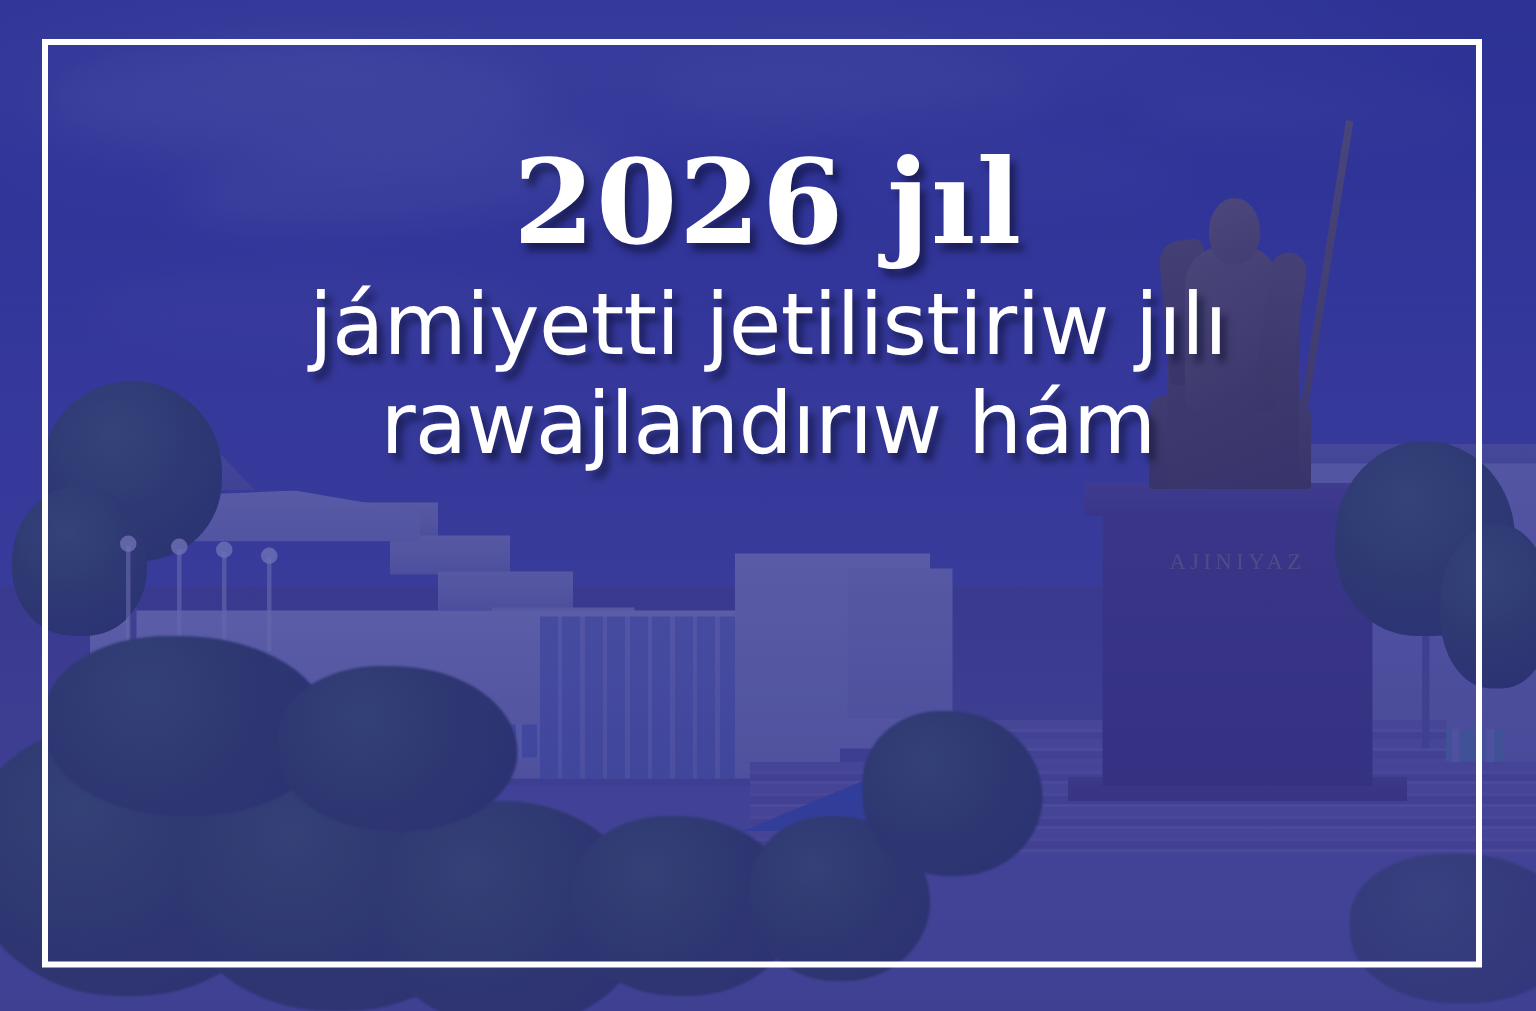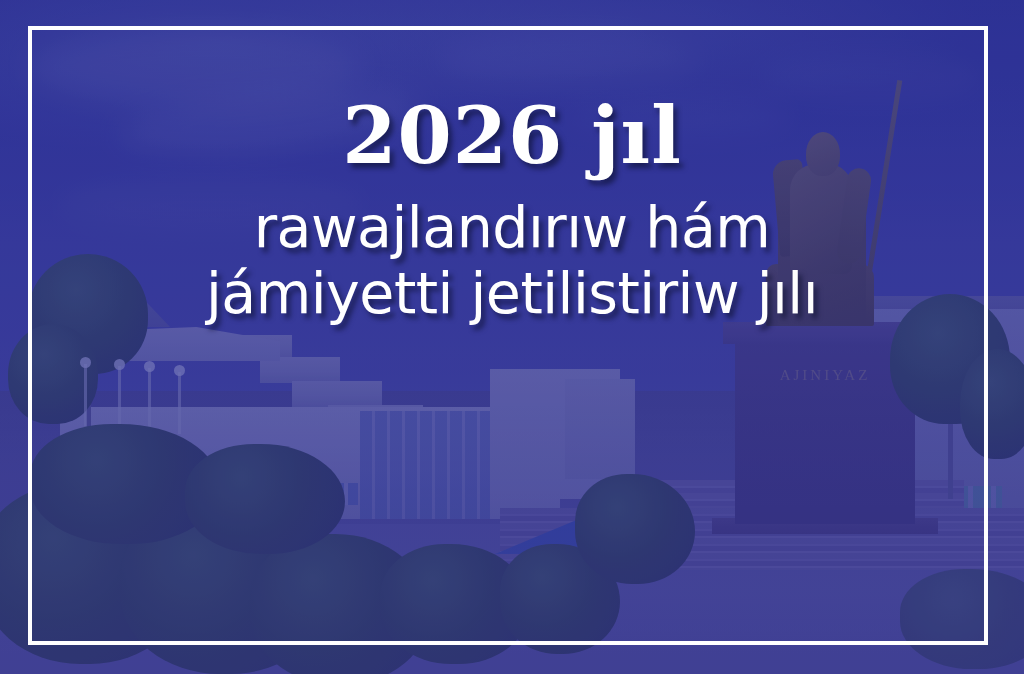--- a/index.html
+++ b/index.html
@@ -276,21 +276,21 @@
     box-sizing: border-box;
   }
   .headline {
     font-family: "DejaVu Serif", "Liberation Serif", serif;
     font-weight: 700;
     font-size: 78px;
     line-height: 1.02;
     color: #ffffff;
     letter-spacing: 1px;
     text-shadow: 4px 5px 5px rgba(10,12,40,0.55);
-    margin: 0 0 18px 0;
+    margin: 0 0 8px 0;
   }
   .subline {
     font-family: "DejaVu Sans", "Liberation Sans", sans-serif;
     font-weight: 400;
     font-size: 57px;
     line-height: 1.16;
     color: #ffffff;
     letter-spacing: -0.5px;
     text-shadow: 4px 5px 5px rgba(10,12,40,0.55);
     margin: 0;
@@ -380,18 +380,18 @@
 
     <div class="overlay"></div>
     <div class="overlay2"></div>
   </div>
 
   <div class="frame"></div>
 
   <div class="text-wrap">
     <div class="headline">2026 jıl</div>
     <div class="subline">
+      <div>jámiyetti jetilistiriw jılı</div>
       <div>rawajlandırıw hám</div>
-      <div>jámiyetti jetilistiriw jılı</div>
     </div>
   </div>
 
 </div>
 
 </body></html>

